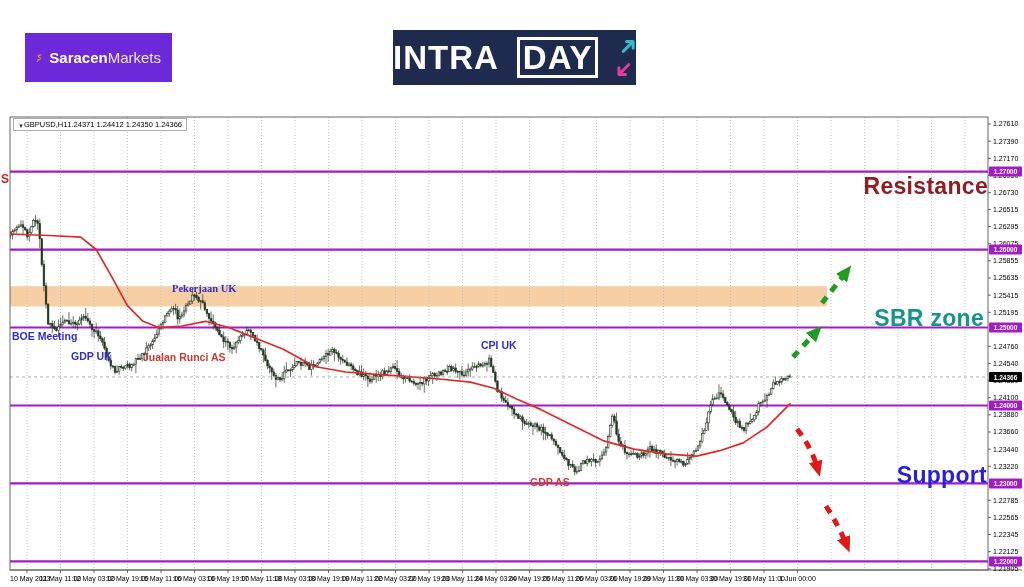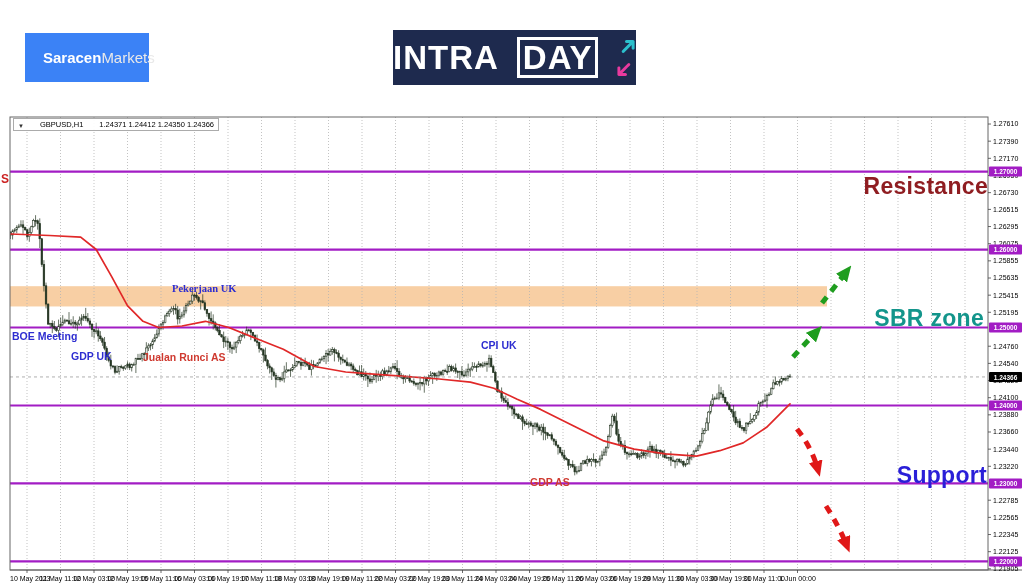--- a/index.html
+++ b/index.html
@@ -1,38 +1,38 @@
 <!DOCTYPE html>
 <html><head>
 <meta charset="utf-8">
 <style>
   html,body{margin:0;padding:0;background:#fff;}
   .page{position:relative;width:1024px;height:587px;background:#fff;overflow:hidden;
         font-family:"Liberation Sans",sans-serif;}
   
-  .saracen{position:absolute;left:25px;top:33px;width:124px;height:49px;background:#3b82f6;
+  .saracen{position:absolute;left:25px;top:33px;width:147px;height:49px;background:#6d28d9;
            display:flex;align-items:center;gap:7px;padding:0 11px;box-sizing:border-box;}
   .saracen .txt{color:#fff;font-size:15px;white-space:nowrap;}
   .saracen .txt .bold{font-weight:700;}
   .saracen .txt .light{font-weight:400;color:#e9e9e9;}
   .intraday{position:absolute;left:393px;top:30px;width:243px;height:55px;background:#1e2a4e;
             display:flex;align-items:center;justify-content:center;gap:18px;}
   .intraday .intra{color:#fff;font-weight:800;font-size:33px;letter-spacing:1px;line-height:1;}
   .intraday .day{color:#fff;font-weight:800;font-size:33px;line-height:1;border:3px solid #fff;
                  padding:1px 3px;letter-spacing:1px;}
   .banner-arrows{position:relative;width:36px;height:44px;}
   .banner-arrows .arr{position:absolute;font-family:"DejaVu Sans",sans-serif;font-size:24px;
                       font-weight:700;line-height:1;}
   .banner-arrows .up{top:-2px;right:-2px;transform:rotate(-45deg);}
   .banner-arrows .dn{bottom:-2px;left:-2px;transform:rotate(135deg);}
   
   #chart-svg{position:absolute;left:0;top:0;}
   .symbol-bar{position:absolute;left:13px;top:118px;font-size:7.5px;color:#000;
               border:1px solid #ababab;background:rgba(255,255,255,.92);padding:1px 4px;
-              display:flex;align-items:flex-end;gap:16px;z-index:5;white-space:nowrap;}
+              display:flex;align-items:flex-end;gap:0;z-index:5;white-space:nowrap;}
   .symbol-bar .tri{font-size:6px;color:#333;}
   .event-label{position:absolute;font-weight:700;white-space:nowrap;z-index:4;}
   .zone-label{position:absolute;font-size:23px;font-weight:700;white-space:nowrap;z-index:4;
               letter-spacing:.3px;}
 </style>
 </head>
 <body>
 
 <div class="page">
 

